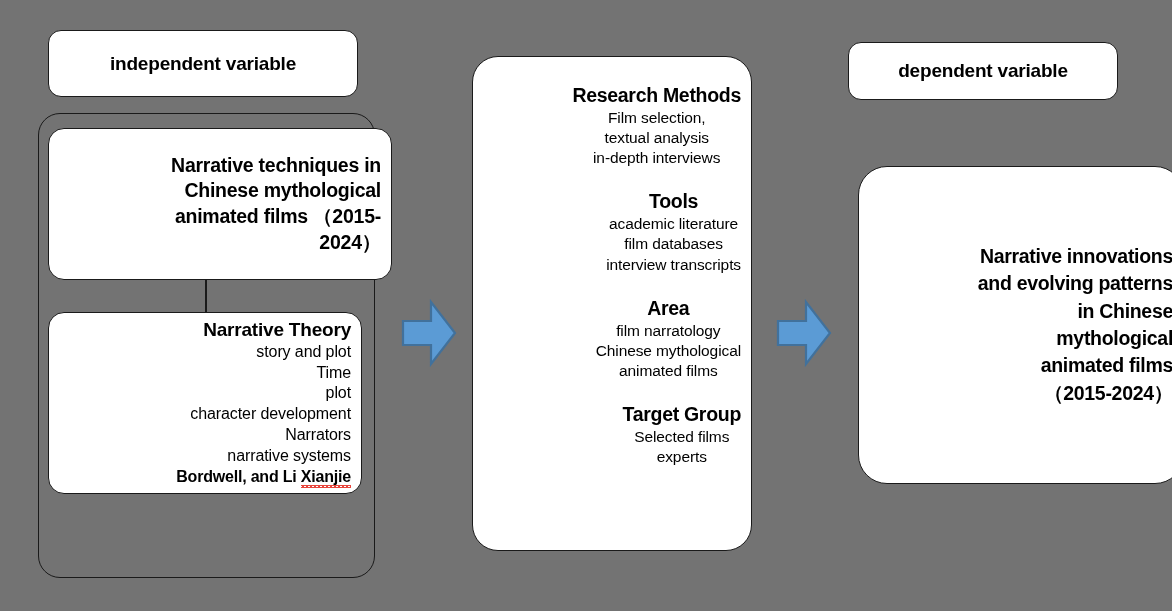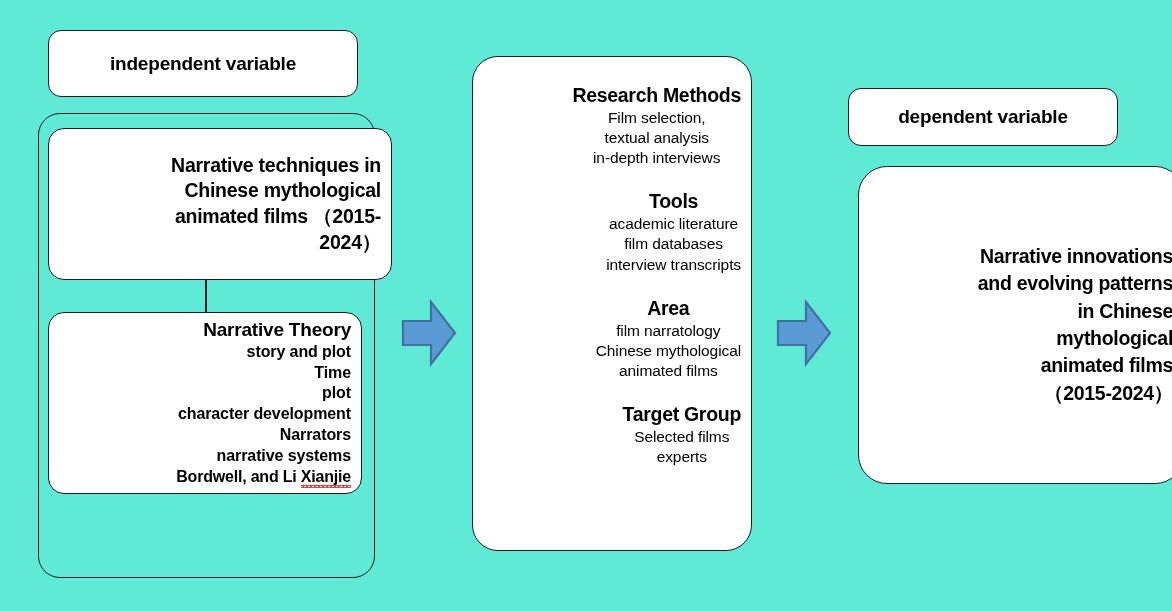--- a/index.html
+++ b/index.html
@@ -4,21 +4,21 @@
 <style>
   html, body {
     margin: 0;
     padding: 0;
     background: #ffffff;
   }
   #canvas {
     position: relative;
     width: 1172px;
     height: 611px;
-    background: #5eead4;
+    background: #737373;
     font-family: "Liberation Sans", sans-serif;
     color: #000000;
     overflow: hidden;
   }
   .box {
     position: absolute;
     box-sizing: border-box;
     background: #ffffff;
     border: 1.4px solid #1a1a1a;
     border-radius: 16px;
@@ -53,21 +53,21 @@
     letter-spacing: -0.25px;
   }
   .theory-head {
     font-size: 19px;
     font-weight: bold;
     letter-spacing: -0.2px;
     margin-bottom: 1px;
   }
   .theory-item {
     font-size: 16px;
-    font-weight: bold;
+    font-weight: normal;
     line-height: 1.30;
     letter-spacing: -0.1px;
   }
   .theory-bold {
     font-size: 16px;
     font-weight: bold;
     line-height: 1.30;
     letter-spacing: -0.2px;
   }
   .spell {
@@ -179,21 +179,21 @@
       <div class="mid-item">experts</div>
     </div>
   </div>
 
   <div class="arrow" style="left:776px; top:299px; width:56px; height:68px;">
     <svg width="56" height="68" viewBox="0 0 56 68">
       <polygon points="2,22 30,22 30,3 54,34 30,65 30,46 2,46" fill="#5b9bd5" stroke="#41719c" stroke-width="2.2" stroke-linejoin="miter"></polygon>
     </svg>
   </div>
 
-  <div class="box header-box" style="left:848px; top:42px; width:270px; height:58px;margin-top:46px;">
+  <div class="box header-box" style="left:848px; top:42px; width:270px; height:58px;">
     <span class="header-label">dependent variable</span>
   </div>
 
   <div class="box content-box" style="left:858px; top:166px; width:326px; height:318px; border-radius:29px;">
     <div class="right-line">Narrative innovations</div>
     <div class="right-line">and evolving patterns</div>
     <div class="right-line">in Chinese</div>
     <div class="right-line">mythological</div>
     <div class="right-line">animated films</div>
     <div class="right-line">（2015-2024）</div>

